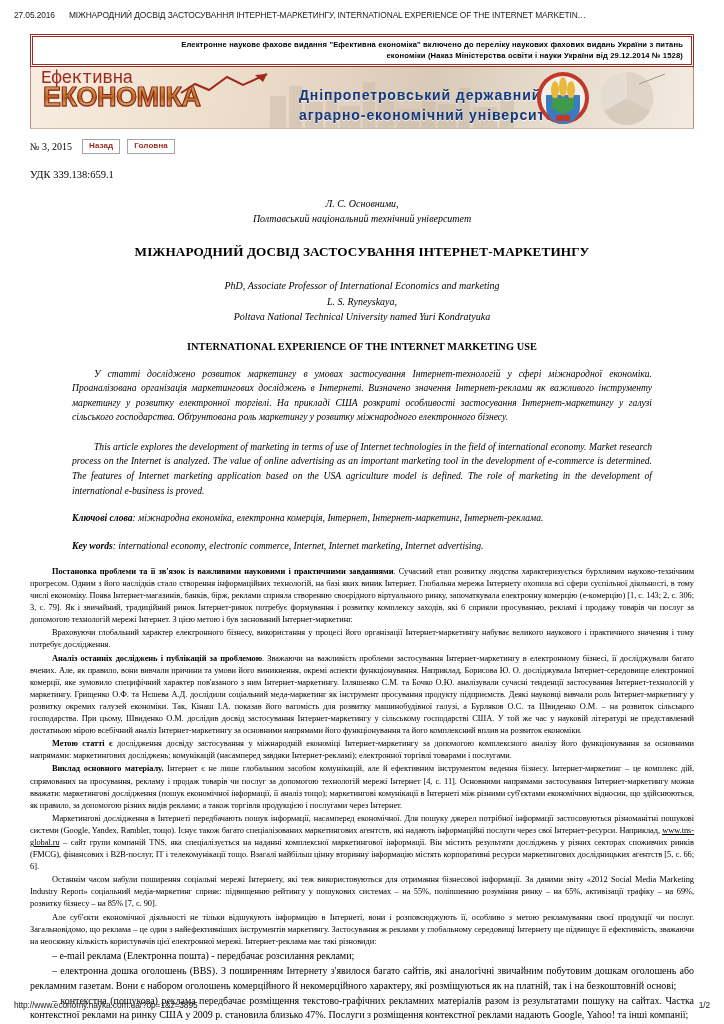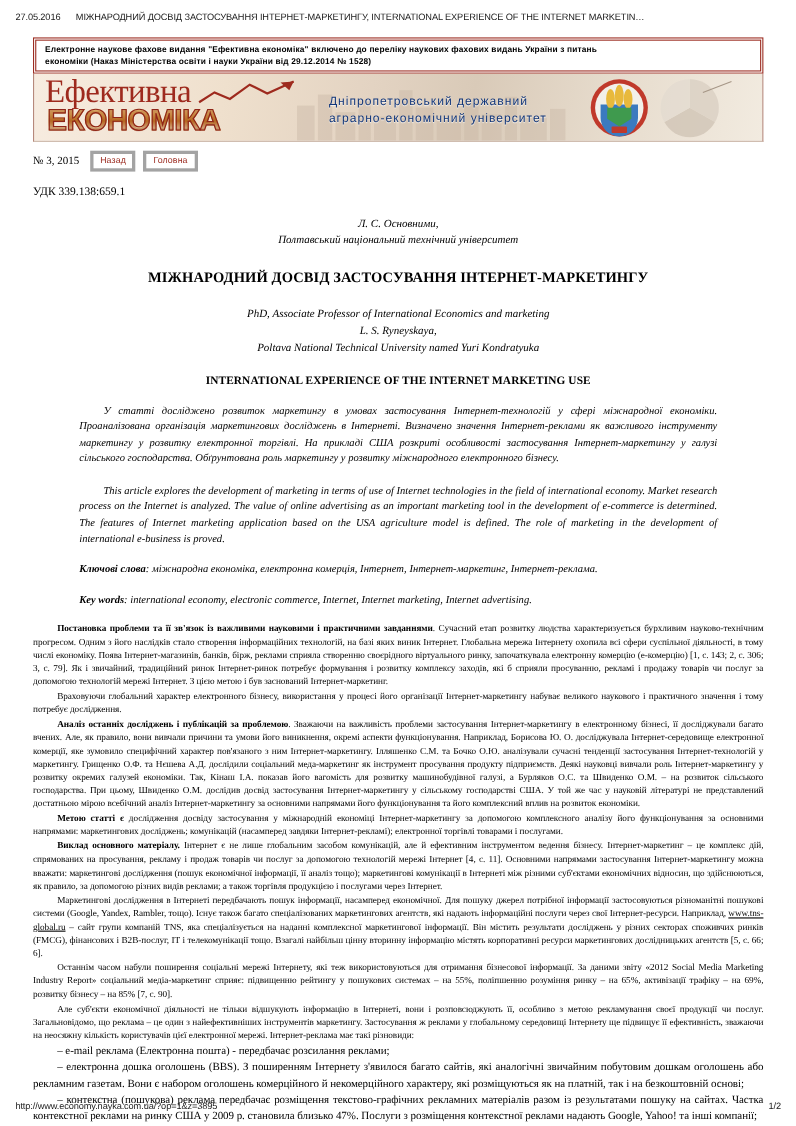--- a/index.html
+++ b/index.html
@@ -55,21 +55,21 @@
 
   
   .notice-outer {
     border: 1px solid #9c2d22;
     padding: 1px;
     background: #ffffff;
   }
   .notice-box {
     border: 1px solid #9c2d22;
     padding: 2px 8px 3px 8px;
-    text-align: left;
+    text-align: right;
     font-family: "Liberation Sans", sans-serif;
     font-weight: bold;
     font-size: 7.6px;
     line-height: 1.45;
     color: #000;
     letter-spacing: 0.15px;
   }
 
   
   .banner {
@@ -91,22 +91,22 @@
     position: absolute;
     right: 18px; bottom: 2px; width: 96px; height: 58px;
     opacity: .75;
   }
   .logo-block {
     position: absolute;
     left: 8px; top: 2px;
     width: 250px; height: 58px;
   }
   .logo-efektyvna {
-    font-family: Liberation Serif, serif;
-    font-size: 30px;
+    font-family: Liberation Mono, monospace;
+    font-size: 18px;
     color: #9e2a1e;
     letter-spacing: -0.6px;
     line-height: 1;
     padding-left: 2px;
   }
   .logo-ekonomika {
     font-family: "Liberation Sans", sans-serif;
     font-weight: bold;
     font-size: 27px;
     letter-spacing: -0.5px;
@@ -118,45 +118,45 @@
     background-clip: text;
     color: transparent;
     -webkit-text-stroke: 1.1px #8f2418;
     text-shadow: 0 1px 0 rgba(143,36,24,.35);
   }
   .logo-arrow { position: absolute; left: 140px; top: 2px; }
   .univ-text {
     position: absolute;
     left: 268px; top: 18px;
     font-family: "Liberation Sans", sans-serif;
-    font-weight: normal;
-    font-size: 11px;
+    font-weight: bold;
+    font-size: 14px;
     line-height: 1.45;
     color: #13377a;
     letter-spacing: .9px;
     text-shadow: 0 1px 1px rgba(255,255,255,.85);
   }
   .crest { position: absolute; left: 505px; top: 4px; }
 
   
   .navstrip {
     display: flex;
     align-items: center;
     gap: 7px;
     height: 20px;
     margin-top: 7px;
     padding-right: 2px;
     font-family: "Liberation Sans", sans-serif;
   }
   .issue-label { font-size: 10px; color: #000; margin-right: 3px; font-family: "Liberation Serif", serif; }
   .navbtn {
-    border: 3px solid #a3a3a3;
+    border: 1px solid #a3a3a3;
     background: #ffffff;
     color: #9c2d22;
-    font-weight: normal;
+    font-weight: bold;
     font-size: 8px;
     padding: 1px 6px 2px 6px;
     line-height: 1.25;
     cursor: pointer;
     letter-spacing: .1px;
   }
 
   
   .udk { margin-top: 13px; font-size: 10.5px; }
 

